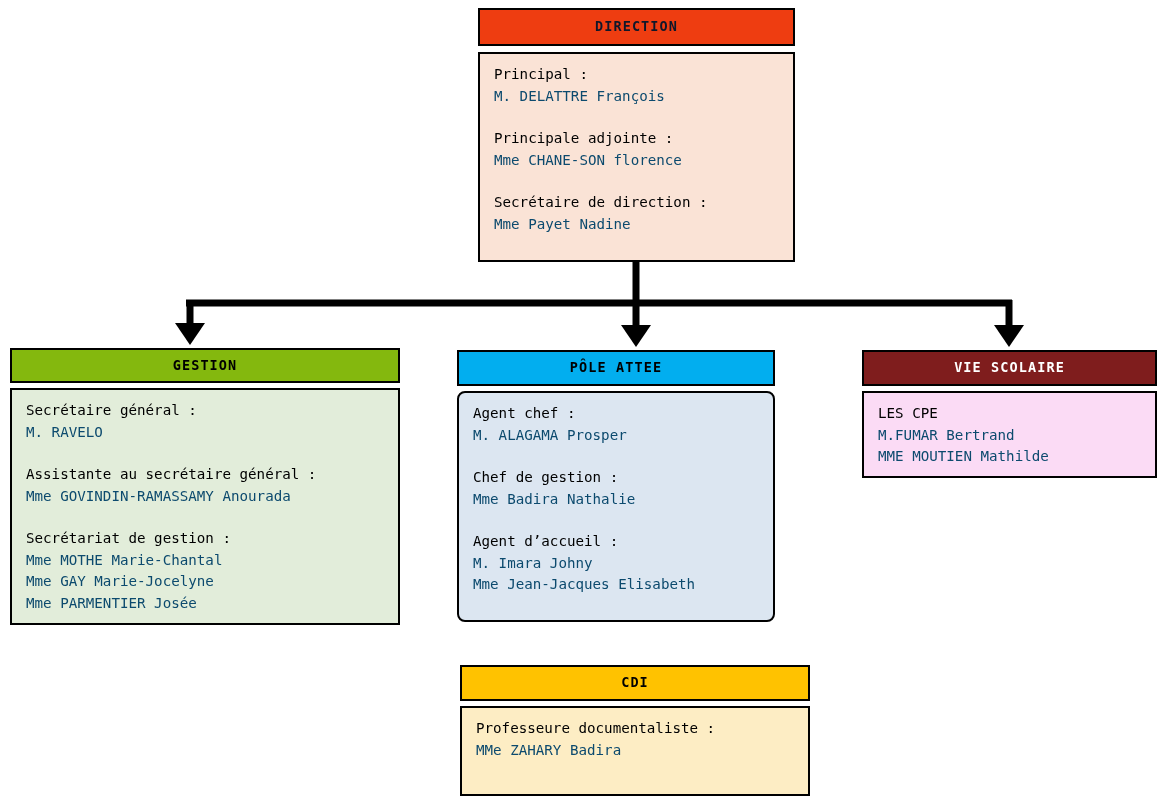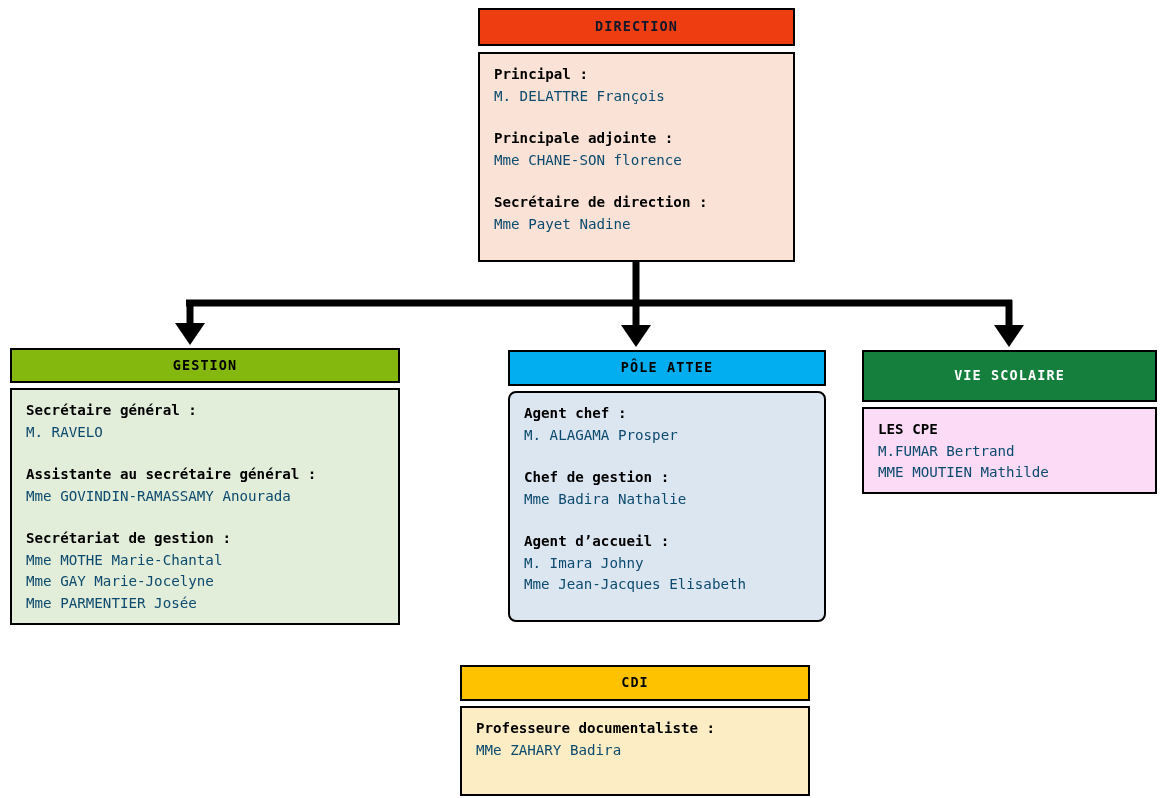--- a/index.html
+++ b/index.html
@@ -31,21 +31,21 @@
   }
   .node-body {
     box-sizing: border-box;
     border: 2px solid #000000;
     padding: 10px 14px 10px 14px;
     font-size: 14.2px;
     line-height: 21.5px;
     color: #3f3f3f;
   }
   .role {
-    font-weight: bold;
+    font-weight: normal;
     color: #000000;
     white-space: pre;
   }
   .person {
     white-space: pre;
     color: #0c4a6e;
   }
   .spacer {
     height: 21px;
   }
@@ -54,27 +54,27 @@
   #direction { left: 478px; top: 8px; width: 317px; }
   #direction .node-header { height: 38px; background: #EE3D11; color: #0f172a; }
   #direction .node-body  { margin-top: 6px; height: 210px; background: #FAE3D6; }
 
   
   #gestion { left: 10px; top: 348px; width: 390px; }
   #gestion .node-header { height: 35px; background: #84B80E; color: #000000; }
   #gestion .node-body  { margin-top: 5px; height: 237px; background: #E2EDDA; }
 
   
-  #pole { left: 508px; top: 350px; width: 318px; }
+  #pole { left: 457px; top: 350px; width: 318px; }
   #pole .node-header { height: 36px; background: #02AEEF; color: #000000; }
   #pole .node-body  { margin-top: 5px; height: 231px; background: #DCE6F1; border-radius: 8px; }
 
   
   #vie { left: 862px; top: 350px; width: 295px; }
-  #vie .node-header { height: 52px; background: #15803d; color: #ffffff; }
+  #vie .node-header { height: 36px; background: #7f1d1d; color: #ffffff; }
   #vie .node-body  { margin-top: 5px; height: 87px; background: #FBDBF5; }
 
   
   #cdi { left: 460px; top: 665px; width: 350px; }
   #cdi .node-header { height: 36px; background: #FFC200; color: #000000; }
   #cdi .node-body  { margin-top: 5px; height: 90px; background: #FDEDC4; }
 
   
   #connectors {
     position: absolute;

